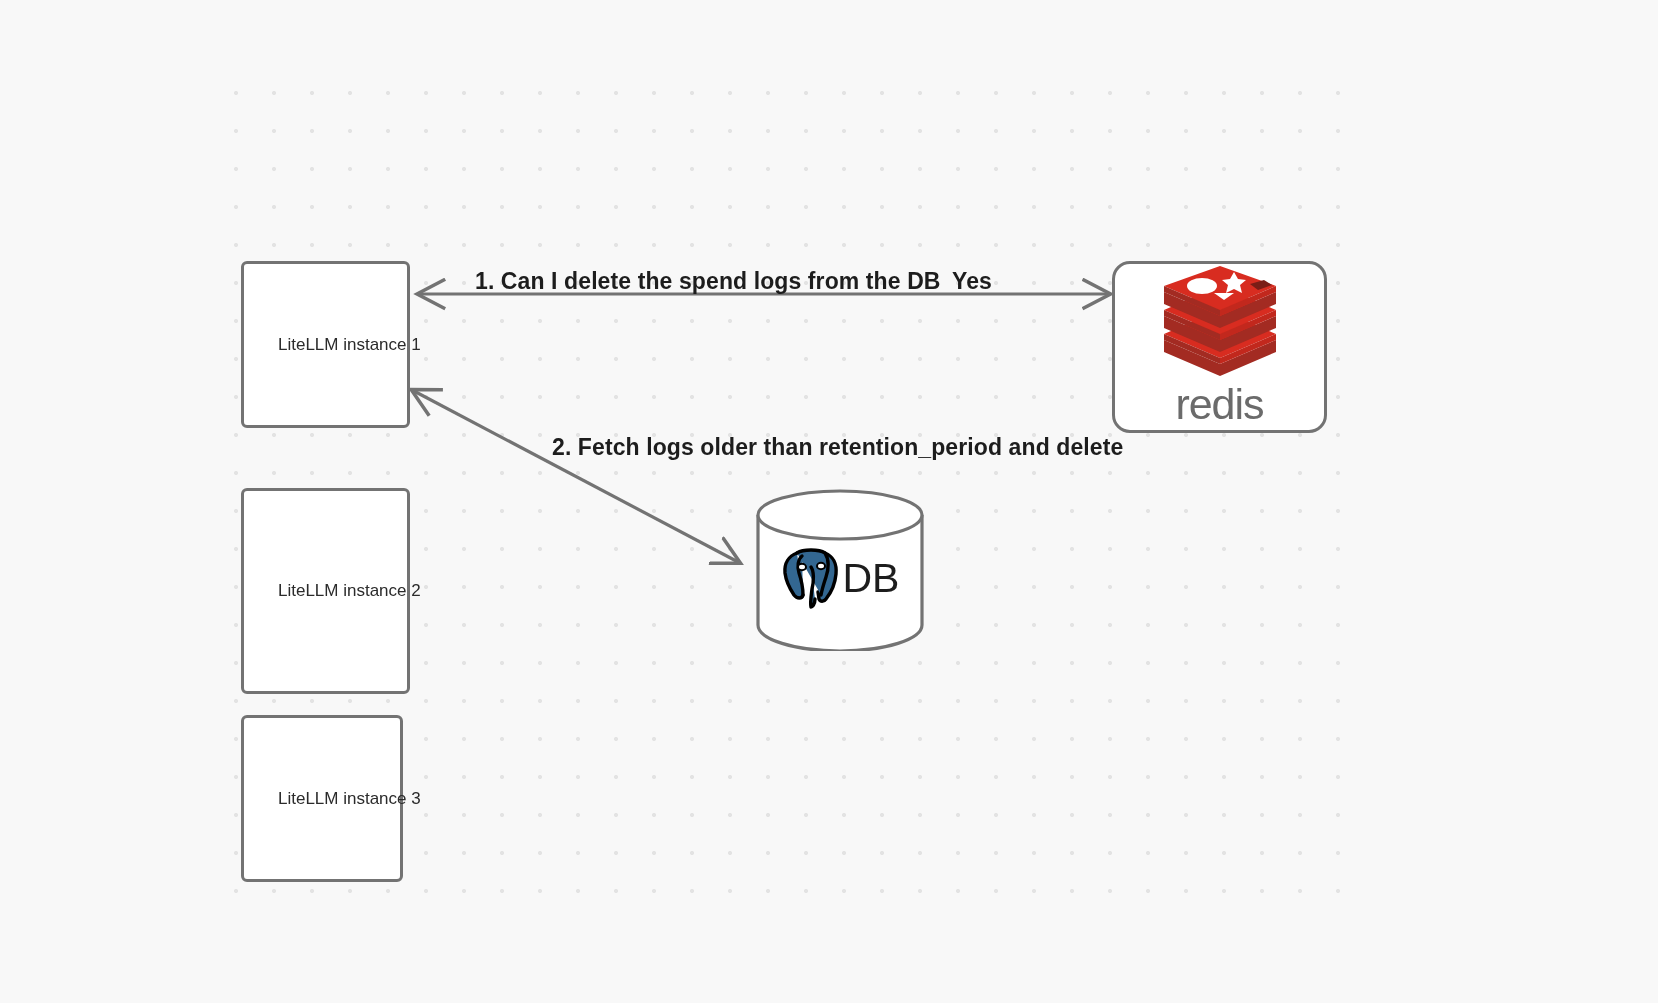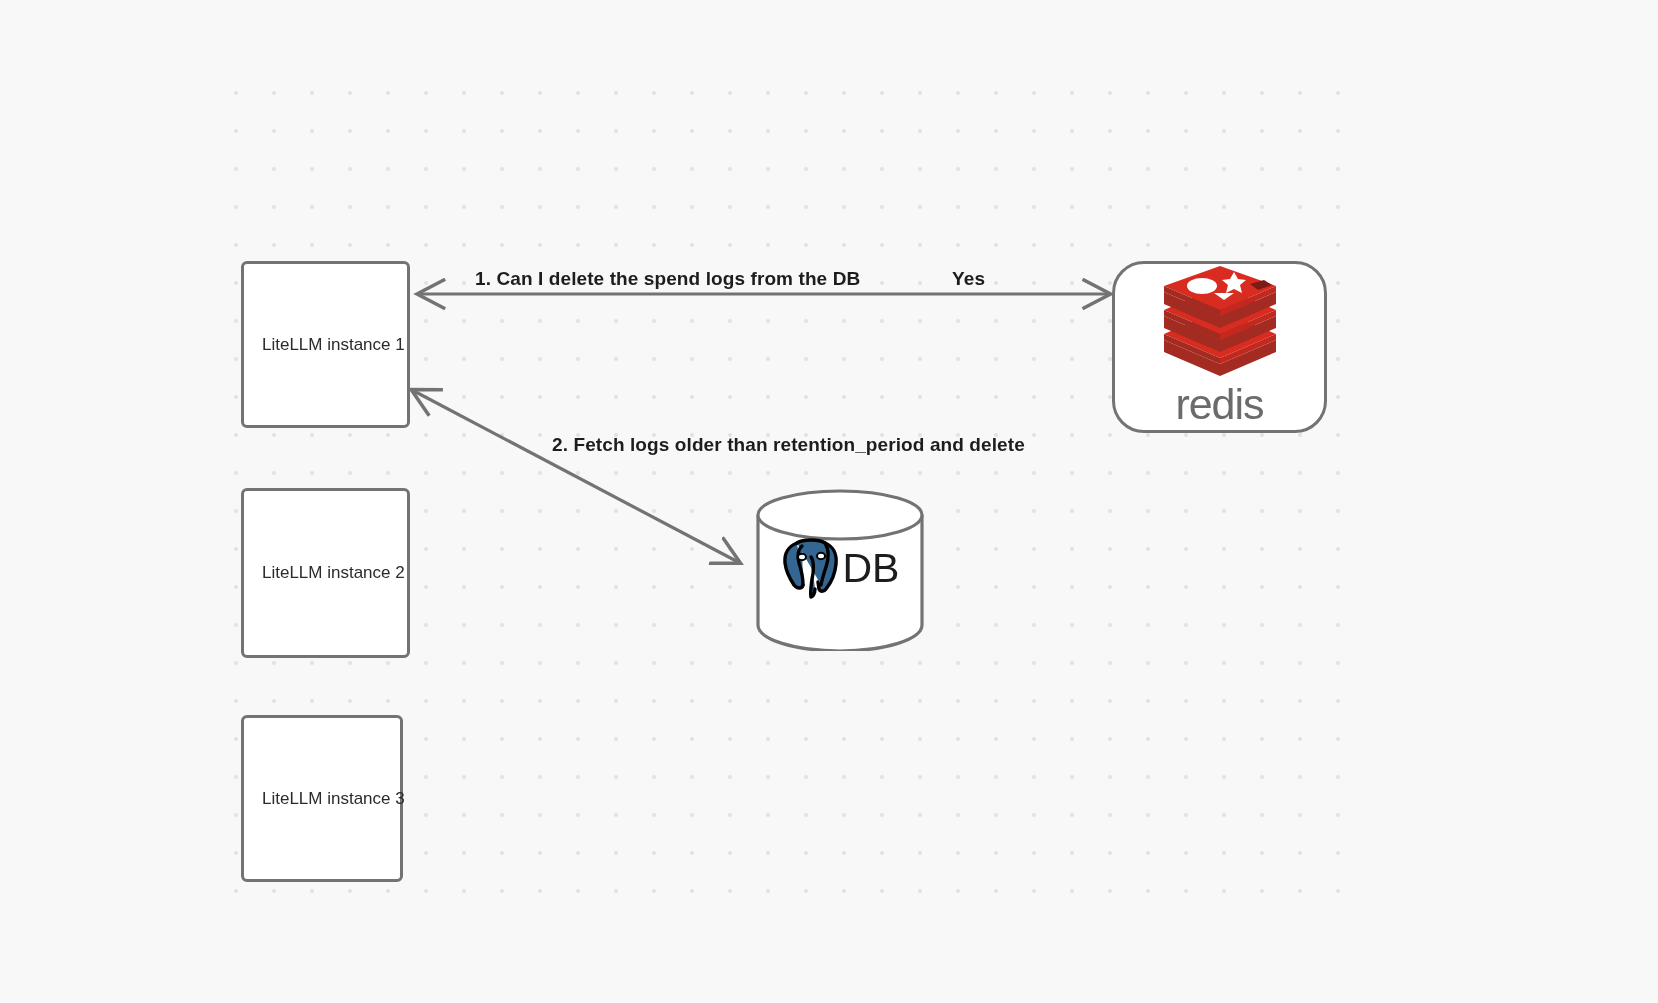--- a/index.html
+++ b/index.html
@@ -29,58 +29,59 @@
 
   .node-box {
     position: absolute;
     background: #ffffff;
     border: 3px solid #737373;
     border-radius: 6px;
     box-sizing: border-box;
     display: flex;
     align-items: center;
     justify-content: flex-start;
+    padding-left: 16px;
   }
   .node-label {
     font-size: 17px;
     color: #2b2b2b;
     padding-left: 18px;
     font-family: "Liberation Sans", sans-serif;
     white-space: nowrap;
   }
 
   #redis-node {
     position: absolute;
     left: 1112px;
     top: 261px;
     width: 215px;
     height: 172px;
     background: #ffffff;
     border: 3px solid #737373;
-    border-radius: 32px;
+    border-radius: 18px;
     box-sizing: border-box;
     display: flex;
     flex-direction: column;
     align-items: center;
     justify-content: center;
   }
 
   #db-node {
     position: absolute;
     left: 754px;
     top: 489px;
     width: 172px;
     height: 162px;
   }
 
   .edge-label {
     position: absolute;
     font-family: "Liberation Sans", sans-serif;
     font-weight: bold;
-    font-size: 19px;
+    font-size: 23px;
     color: #1d1d1d;
     white-space: nowrap;
     letter-spacing: 0.1px;
   }
 
   svg.overlay {
     position: absolute;
     left: 0;
     top: 0;
     width: 1658px;
@@ -115,21 +116,21 @@
   <div class="edge-label" style="left:475px; top:268px;">1.  Can I delete the spend logs from the DB</div>
 
   <div class="edge-label" style="left:952px; top:268px;">Yes</div>
 
   <div class="edge-label" style="left:552px; top:434px;text-align:center;">2.  Fetch logs older than retention_period and delete</div>
 
   <div class="node-box" id="node-litellm-1" style="left:241px; top:261px; width:169px; height:167px;">
     <span class="node-label">LiteLLM instance 1</span>
   </div>
 
-  <div class="node-box" id="node-litellm-2" style="left:241px; top:488px; width:169px; height:170px;">
+  <div class="node-box" id="node-litellm-2" style="left:241px; top:488px; width:169px; height:206px;">
     <span class="node-label">LiteLLM instance 2</span>
   </div>
 
   <div class="node-box" id="node-litellm-3" style="left:241px; top:715px; width:162px; height:167px;">
     <span class="node-label">LiteLLM instance 3</span>
   </div>
 
   <div id="redis-node">
     <svg width="124" height="118" viewBox="0 0 124 118">
 
@@ -160,21 +161,21 @@
       </g>
     </svg>
     <div style="font-size:43px; color:#6b6b6b; font-family:'Liberation Sans',sans-serif; letter-spacing:-1px; margin-top:-4px;">redis</div>
   </div>
 
   <div id="db-node">
     <svg width="172" height="162" viewBox="0 0 172 162">
       <path d="M4 26 L4 136 A 82 26 0 0 0 168 136 L168 26" fill="#ffffff" stroke="#737373" stroke-width="3.2"></path>
       <ellipse cx="86" cy="26" rx="82" ry="24" fill="#ffffff" stroke="#737373" stroke-width="3.2"></ellipse>
     </svg>
-    <div style="position:absolute; left:0; top:48px; width:172px; display:flex; align-items:center; justify-content:center;">
+    <div style="position:absolute; left:0; top:58px; width:172px; display:flex; align-items:center; justify-content:center;">
       <svg width="60" height="62" viewBox="0 0 60 62">
         <g stroke="#000000" stroke-width="3.4" stroke-linejoin="round" stroke-linecap="round" fill="#336791">
           <path d="M44 6 C 52 9 56 17 55 27 C 54 38 49 47 45 52 C 43 55 39 55 38 52 L 37 45"></path>
           <path d="M16 6 C 8 9 3 16 4 26 C 5 34 9 42 13 48 C 16 52 21 52 22 48"></path>
           <path d="M16 6 C 22 2 38 2 44 6 C 48 12 48 22 45 30 C 43 36 41 42 40 48"></path>
           <path d="M22 48 C 22 40 20 32 18 26 C 16 20 17 12 21 9"></path>
           <path d="M30 20 C 33 24 33 34 31 42 C 30 50 29 56 30 60 C 31 60 34 58 34 52"></path>
         </g>
         <g fill="#ffffff" stroke="#000000" stroke-width="2">
           <ellipse cx="21" cy="20" rx="4" ry="3.2"></ellipse>

